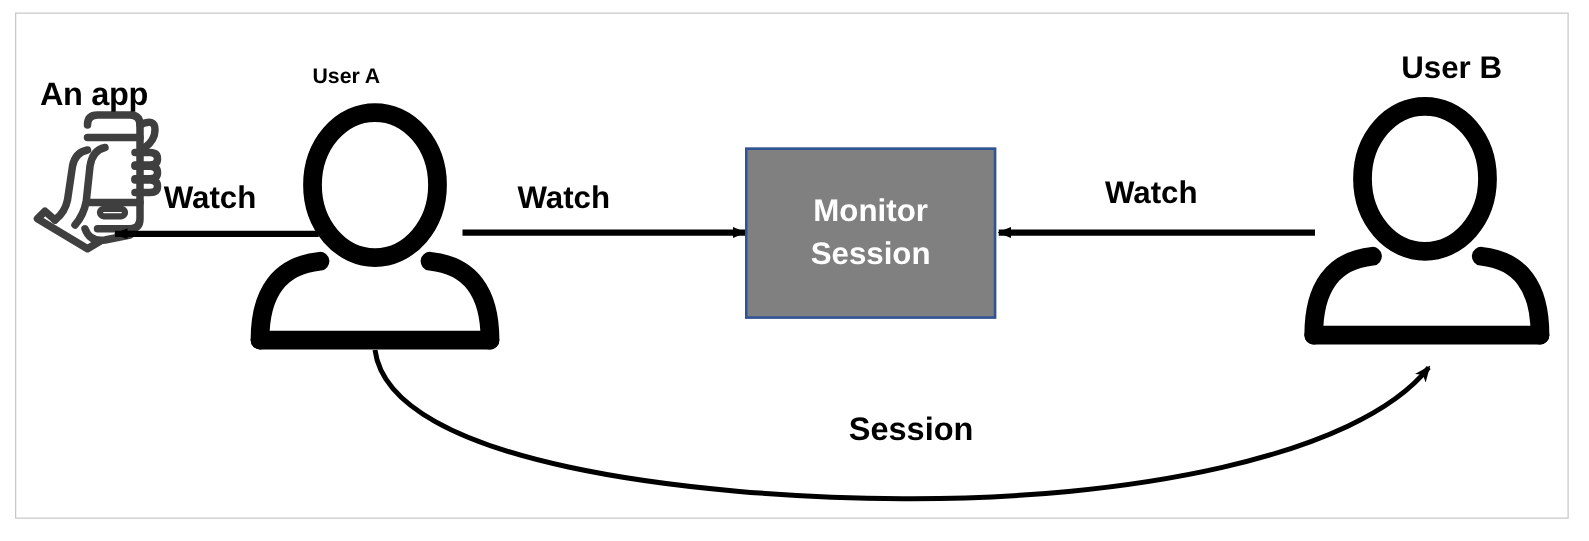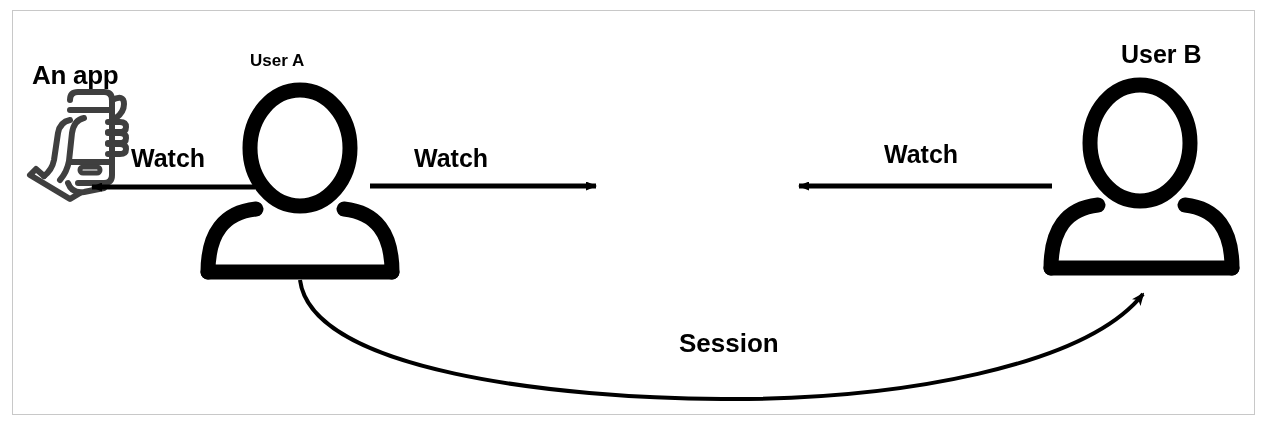--- a/index.html
+++ b/index.html
@@ -165,14 +165,18 @@
   </svg>
 
   <div class="label label-app">An app</div>
   <div class="label label-user-a">User A</div>
   <div class="label label-user-b">User B</div>
   <div class="label label-play">Watch</div>
   <div class="label label-watch-left">Watch</div>
   <div class="label label-watch-right">Watch</div>
   <div class="label label-invite">Session</div>
 
+  <div class="mon-box">
+    <div class="mon-line">Monitor</div>
+    <div class="mon-line">Session</div>
+  </div>
 
 </div>
 
 </body></html>

